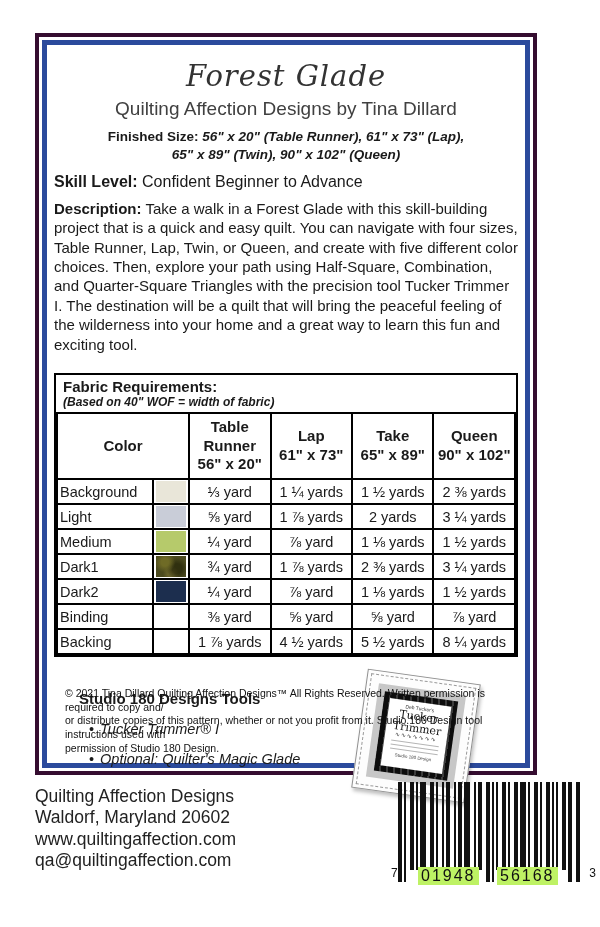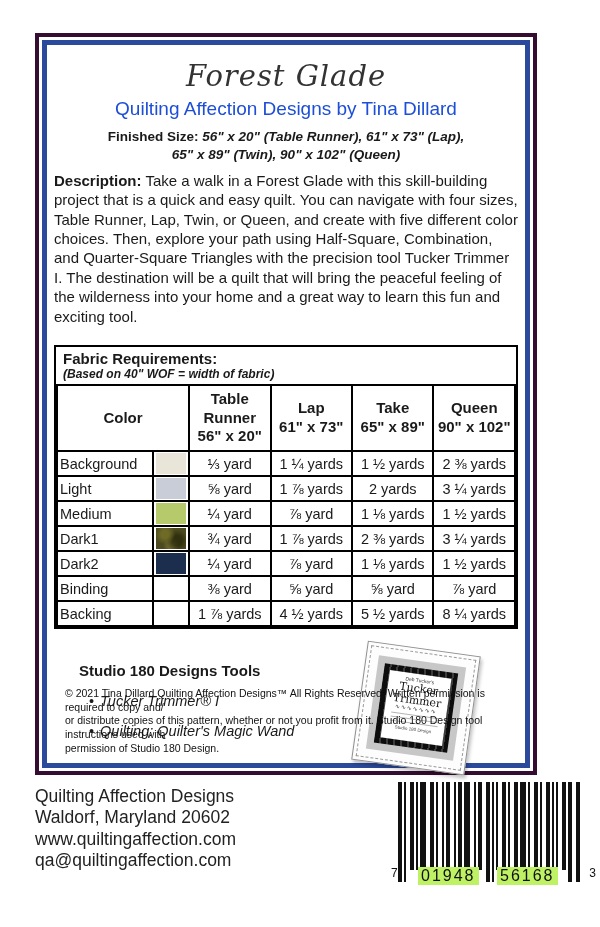--- a/index.html
+++ b/index.html
@@ -8,21 +8,21 @@
 
   
   .frame{position:absolute;left:35px;top:33px;width:502px;height:742px;
          border:4px solid #350d30;box-sizing:border-box;}
   .frame-inner{position:absolute;inset:3px;border:5px solid #2b4a9c;box-sizing:border-box;}
   .content{position:relative;width:100%;height:100%;padding:6px 4px;box-sizing:border-box;}
 
   
   .title{font-family:"DejaVu Serif",serif;font-style:italic;font-size:29px;
          text-align:center;color:#333;margin-top:8px;letter-spacing:1px;}
-  .subtitle{font-size:19px;text-align:center;color:#1d4ed8;margin-top:5px;}
+  .subtitle{font-size:19px;text-align:center;color:#404040;margin-top:5px;}
   .finished{font-size:13.5px;font-weight:bold;text-align:center;margin-top:8px;line-height:1.3;}
   .finished .lbl{font-style:normal;}
   .finished .val{font-style:italic;}
 
   .skill{font-size:16px;margin-top:10px;padding:0 3px;}
   .skill b{font-weight:bold;}
 
   .desc{font-size:15px;line-height:1.29;margin-top:8px;padding:0 3px;text-align:left;}
   .desc b{font-weight:bold;}
 
@@ -94,20 +94,24 @@
         <div class="subtitle">Quilting Affection Designs by Tina Dillard</div>
 
         <div class="finished">
           <div>
             <span class="lbl">Finished Size:</span>
             <span class="val">56" x 20" (Table Runner), 61" x 73" (Lap),</span>
           </div>
           <div class="val">65" x 89" (Twin), 90" x 102" (Queen)</div>
         </div>
 
+        <div class="skill">
+          <b>Skill Level:</b>
+          <span>Confident Beginner to Advance</span>
+        </div>
 
         <div class="desc">
           <b>Description:</b>
           <span>Take a walk in a Forest Glade with this skill-building project that is a quick and easy quilt.  You can navigate with four sizes, Table Runner, Lap, Twin, or Queen, and create with five different color choices. Then, explore your path using Half-Square, Combination, and Quarter-Square Triangles with the precision tool Tucker Trimmer I.  The destination will be a quilt that will bring the peaceful feeling of the wilderness into your home and a great way to learn this fun and exciting tool.</span>
         </div>
 
         <div class="fabric-box">
           <div class="fab-title">Fabric Requirements:</div>
           <div class="fab-note">(Based on 40" WOF = width of fabric)</div>
           <table class="fab">
@@ -214,21 +218,21 @@
             </table>
         </div>
 
         <div class="tools">
           <div class="tools-left">
             <div class="tools-h">Studio 180 Designs Tools</div>
             <div class="tool-item">
               <span class="bullet">•</span><span>Tucker Trimmer® I</span>
             </div>
             <div class="tool-item">
-              <span class="bullet">•</span><span>Quilting: Quilter's Magic Wand</span>
+              <span class="bullet">•</span><span>Optional: Quilter's Magic Glade</span>
             </div>
           </div>
           <div class="tool-photo-wrap">
             <div class="tool-photo">
               <div class="tool-gray"></div>
               <div class="tool-saw"></div>
               <div class="tool-label">
                 <div class="t-brand">Deb Tucker's</div>
                 <div class="t-name">Tucker</div>
                 <div class="t-name">Trimmer</div>

